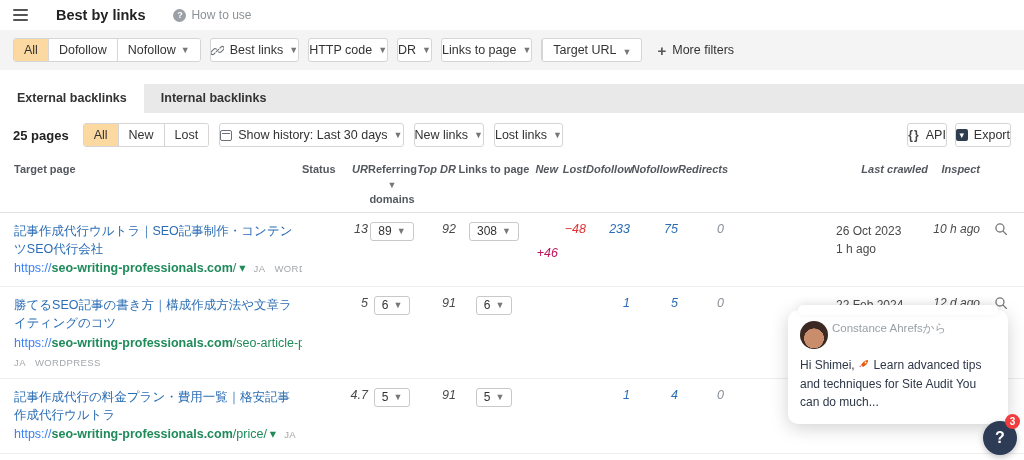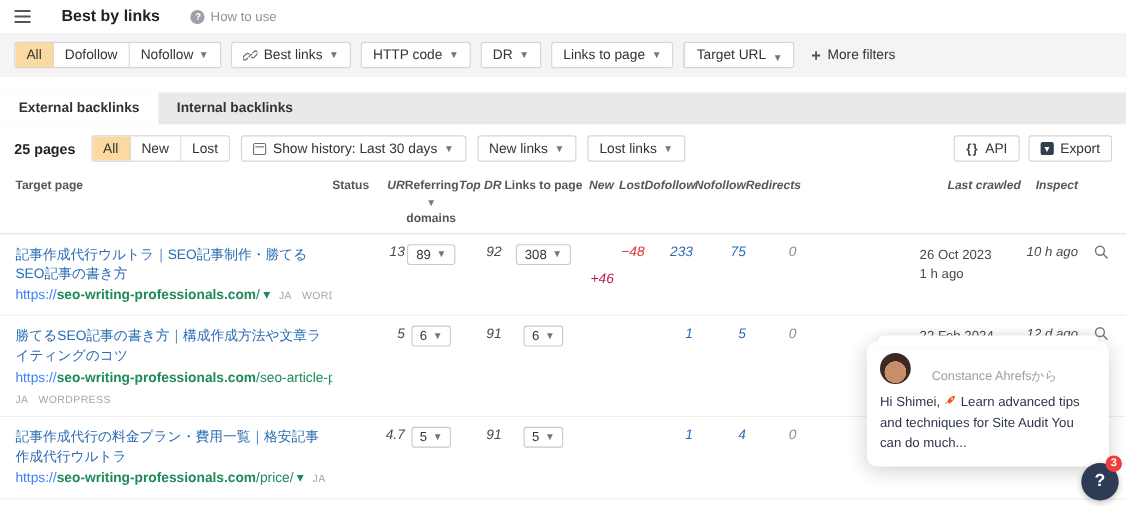--- a/index.html
+++ b/index.html
@@ -14,21 +14,21 @@
   .page-title { font-size:14.5px; font-weight:bold; color:#222; }
   .howto { display:flex; align-items:center; gap:5px; color:#8d9298; font-size:12px; cursor:pointer; }
   .qcircle { width:13px; height:13px; border-radius:50%; background:#9aa0a6; color:#fff; font-size:9px; font-weight:bold; display:flex; align-items:center; justify-content:center; }
 
   
   .filterbar { background:#f4f4f4; padding:8px 13px; display:flex; align-items:center; gap:9px; }
   .seg { display:flex; background:#fff; border:1px solid #d5d5d5; border-radius:3px; overflow:hidden; }
   .seg .item { padding:4px 10px; border-right:1px solid #d5d5d5; cursor:pointer; color:#333; display:flex; align-items:center; gap:5px; background:#fff; }
   .seg .item:last-child { border-right:none; }
   .seg .item.sel { background:#fbd9a1; }
-  .btn { background:#fff; border:1px solid #d5d5d5; border-radius:3px; padding:4px 10px; display:flex; align-items:center; gap:6px; cursor:pointer; color:#333; }
+  .btn { background:#fff; border:1px solid #d5d5d5; border-radius:3px; padding:4px 0; display:flex; align-items:center; gap:6px; cursor:pointer; color:#333; }
   .caret { font-size:9px; color:#777; }
   .searchgrp { display:flex; border:1px solid #d5d5d5; border-radius:3px; overflow:hidden; background:#fff; }
   .searchbox { display:flex; align-items:center; gap:6px; padding:4px 8px; width:135px; }
   .searchbox input { border:none; outline:none; width:100%; font-size:12.5px; color:#333; font-family:inherit; background:transparent; }
   .searchbox input::placeholder { color:#b0b4b8; }
   .tgt { border-left:1px solid #d5d5d5; padding:4px 10px; display:flex; align-items:flex-end; gap:6px; cursor:pointer; }
   .morefilters { display:flex; align-items:center; gap:6px; color:#333; cursor:pointer; margin-left:6px; }
   .plus { font-size:15px; color:#555; font-weight:bold; line-height:1; }
 
   
@@ -68,21 +68,21 @@
   .lost { color:#e03131; }
   .bluelink { color:#2b6db4; cursor:pointer; }
   .muted { color:#868e96; }
   .seen { font-size:12px; color:#4a4a4a; line-height:1.5; }
   .crawled { font-size:12px; color:#4a4a4a; }
   .inspect { display:flex; justify-content:flex-end; padding-right:2px; cursor:pointer; }
 
   
   .chatpopup { position:absolute; right:16px; bottom:36px; width:220px; background:#fff; border-radius:10px; box-shadow:0 4px 18px rgba(0,0,0,.18); padding:11px 12px 12px; z-index:5; }
   .chatpopup:before { content:""; position:absolute; top:-5px; left:10px; right:10px; height:10px; background:#fff; border-radius:8px; box-shadow:0 -2px 8px rgba(0,0,0,.08); z-index:-1; }
-  .chathdr { display:flex; align-items:flex-end; gap:19px; margin-bottom:7px; }
+  .chathdr { display:flex; align-items:flex-start; gap:4px; margin-bottom:7px; }
   .avatar { width:28px; height:28px; border-radius:50%; background:radial-gradient(circle at 50% 62%, #c98d6b 0 44%, #3a2a23 45% 100%); flex:none; }
   .chatfrom { color:#9aa0a6; font-size:11.5px; }
   .chatmsg { color:#2d3748; font-size:12px; line-height:1.55; }
   .helpbtn { position:absolute; right:7px; bottom:5px; width:34px; height:34px; border-radius:50%; background:#2d3c54; color:#fff; font-size:16px; font-weight:bold; display:flex; align-items:center; justify-content:center; cursor:pointer; z-index:6; box-shadow:0 2px 6px rgba(0,0,0,.25); }
   .badge { position:absolute; top:-7px; right:-3px; min-width:15px; height:15px; border-radius:8px; background:#f03e3e; color:#fff; font-size:10px; font-weight:bold; display:flex; align-items:center; justify-content:center; padding:0 3px; }
 </style>
 </head>
 <body>
 
 <div class="app">
@@ -193,21 +193,21 @@
     <div class="h num">Nofollow</div>
     <div class="h num">Redirects</div>
     <div></div>
     <div class="h num">Last crawled</div>
     <div class="h num">Inspect</div>
   </div>
 
   <div>
       <div class="grid row tags-inline">
       <div>
-        <a class="title">記事作成代行ウルトラ｜SEO記事制作・勝てるSEO記事の書き方</a>
+        <a class="title">記事作成代行ウルトラ｜SEO記事制作・コンテンツSEO代行会社</a>
         <div class="urlline">
           <span class="scheme">https://</span><span class="domain">seo-writing-professionals.com</span><span class="path">/</span><span class="url-caret">▾</span><span class="inline-tags"><span class="tag">JA</span><span class="tag">WORDPRESS</span></span>
         </div>
         
       </div>
       <div></div>
       <div class="num cellnum">13</div>
       <div class="ctr">
         <span class="dropbox">
             <span>89</span>

